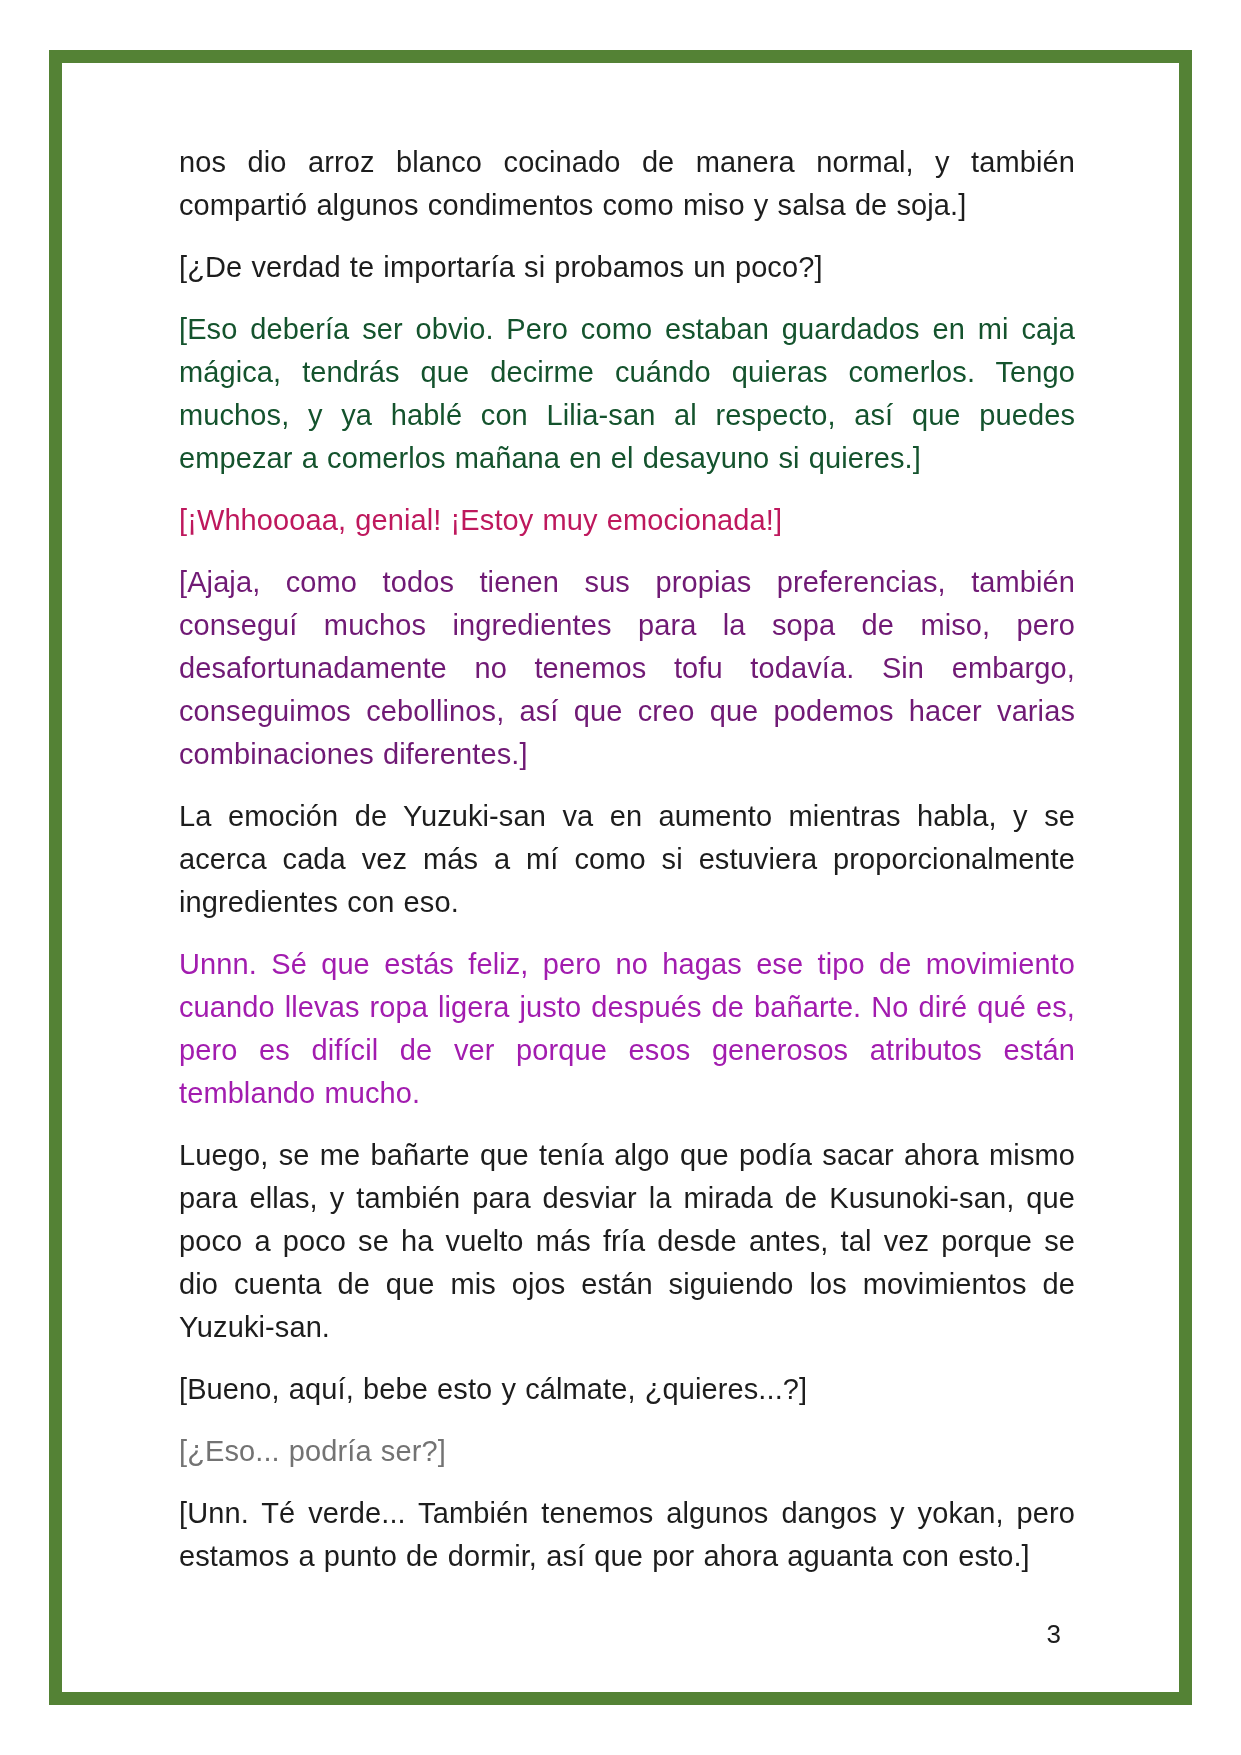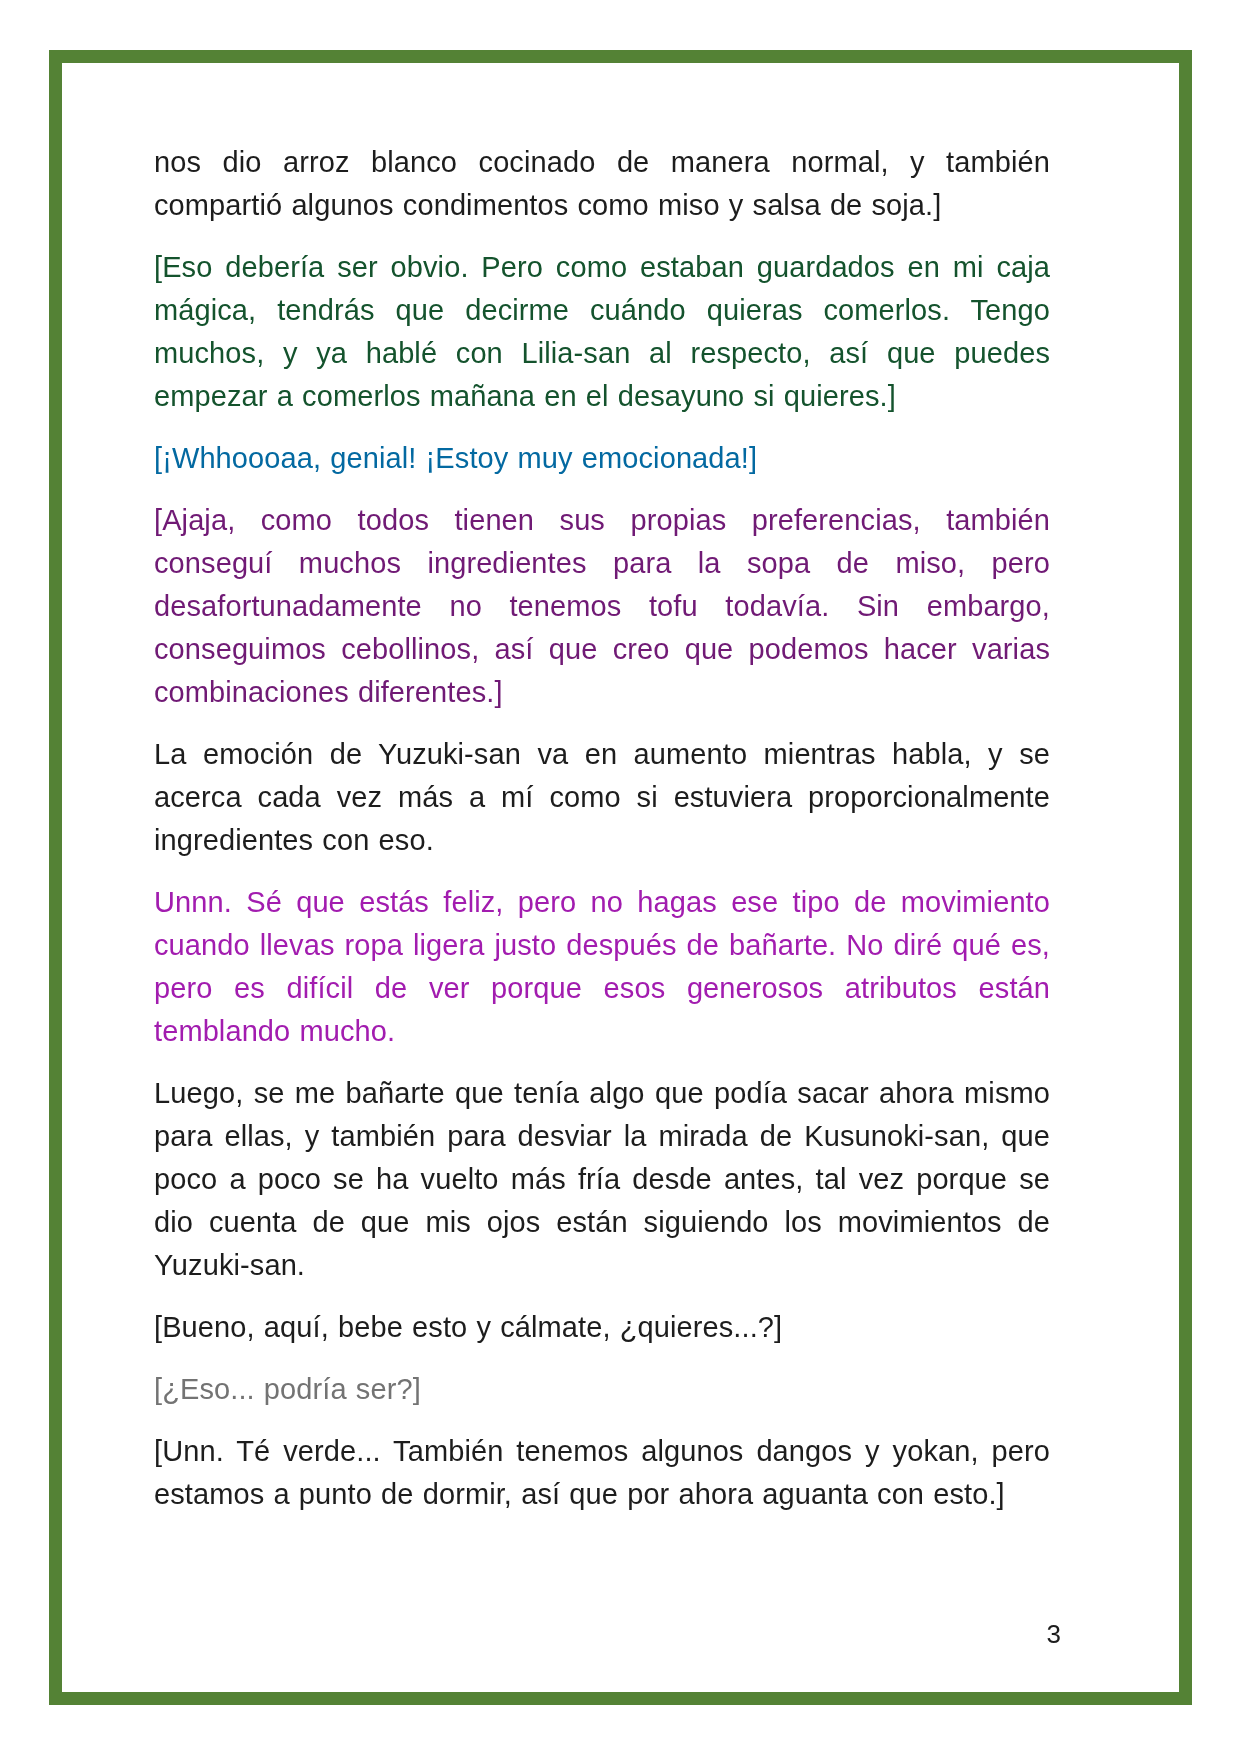--- a/index.html
+++ b/index.html
@@ -20,21 +20,21 @@
     top: 50px;
     width: 1143px;
     height: 1655px;
     box-sizing: border-box;
     border-style: solid;
     border-width: 13px;
     
   }
   .text-content {
     position: absolute;
-    left: 154px;
+    left: 179px;
     top: 141px;
     width: 896px;
   }
   .para {
     margin: 0 0 19px 0;
     font-size: 29px;
     line-height: 43px;
     text-align: justify;
     text-justify: inter-word;
     letter-spacing: 0.1px;
@@ -51,22 +51,23 @@
   }
 </style>
 </head>
 <body>
 
 <div class="page-frame" style="border-color: rgb(84, 130, 53);"></div>
 
 <div class="text-content">
 
 <p class="para" style="color: rgb(29, 29, 29);">nos dio arroz blanco cocinado de manera normal, y también compartió algunos condimentos como miso y salsa de soja.]</p>
+    <p class="para" style="color: rgb(29, 29, 29);">[¿De verdad te importaría si probamos un poco?]</p>
     <p class="para" style="color: #14532d;">[Eso debería ser obvio. Pero como estaban guardados en mi caja mágica, tendrás que decirme cuándo quieras comerlos. Tengo muchos, y ya hablé con Lilia-san al respecto, así que puedes empezar a comerlos mañana en el desayuno si quieres.]</p>
-    <p class="para" style="color: #0369a1;">[¡Whhoooaa, genial! ¡Estoy muy emocionada!]</p>
+    <p class="para" style="color: #be185d;">[¡Whhoooaa, genial! ¡Estoy muy emocionada!]</p>
     <p class="para" style="color: #701a75;">[Ajaja, como todos tienen sus propias preferencias, también conseguí muchos ingredientes para la sopa de miso, pero desafortunadamente no tenemos tofu todavía. Sin embargo, conseguimos cebollinos, así que creo que podemos hacer varias combinaciones diferentes.]</p>
     <p class="para" style="color: rgb(29, 29, 29);">La emoción de Yuzuki-san va en aumento mientras habla, y se acerca cada vez más a mí como si estuviera proporcionalmente ingredientes con eso.</p>
     <p class="para" style="color: #a21caf;">Unnn. Sé que estás feliz, pero no hagas ese tipo de movimiento cuando llevas ropa ligera justo después de bañarte. No diré qué es, pero es difícil de ver porque esos generosos atributos están temblando mucho.</p>
     <p class="para" style="color: rgb(29, 29, 29);">Luego, se me bañarte que tenía algo que podía sacar ahora mismo para ellas, y también para desviar la mirada de Kusunoki-san, que poco a poco se ha vuelto más fría desde antes, tal vez porque se dio cuenta de que mis ojos están siguiendo los movimientos de Yuzuki-san.</p>
     <p class="para" style="color: rgb(29, 29, 29);">[Bueno, aquí, bebe esto y cálmate, ¿quieres...?]</p>
     <p class="para" style="color: #737373;">[¿Eso... podría ser?]</p>
     <p class="para" style="color: rgb(29, 29, 29);">[Unn. Té verde... También tenemos algunos dangos y yokan, pero estamos a punto de dormir, así que por ahora aguanta con esto.]</p>
   </div>
 
 <div class="page-number" data-bind="page.page_number" style="color: rgb(29, 29, 29);">3</div>

